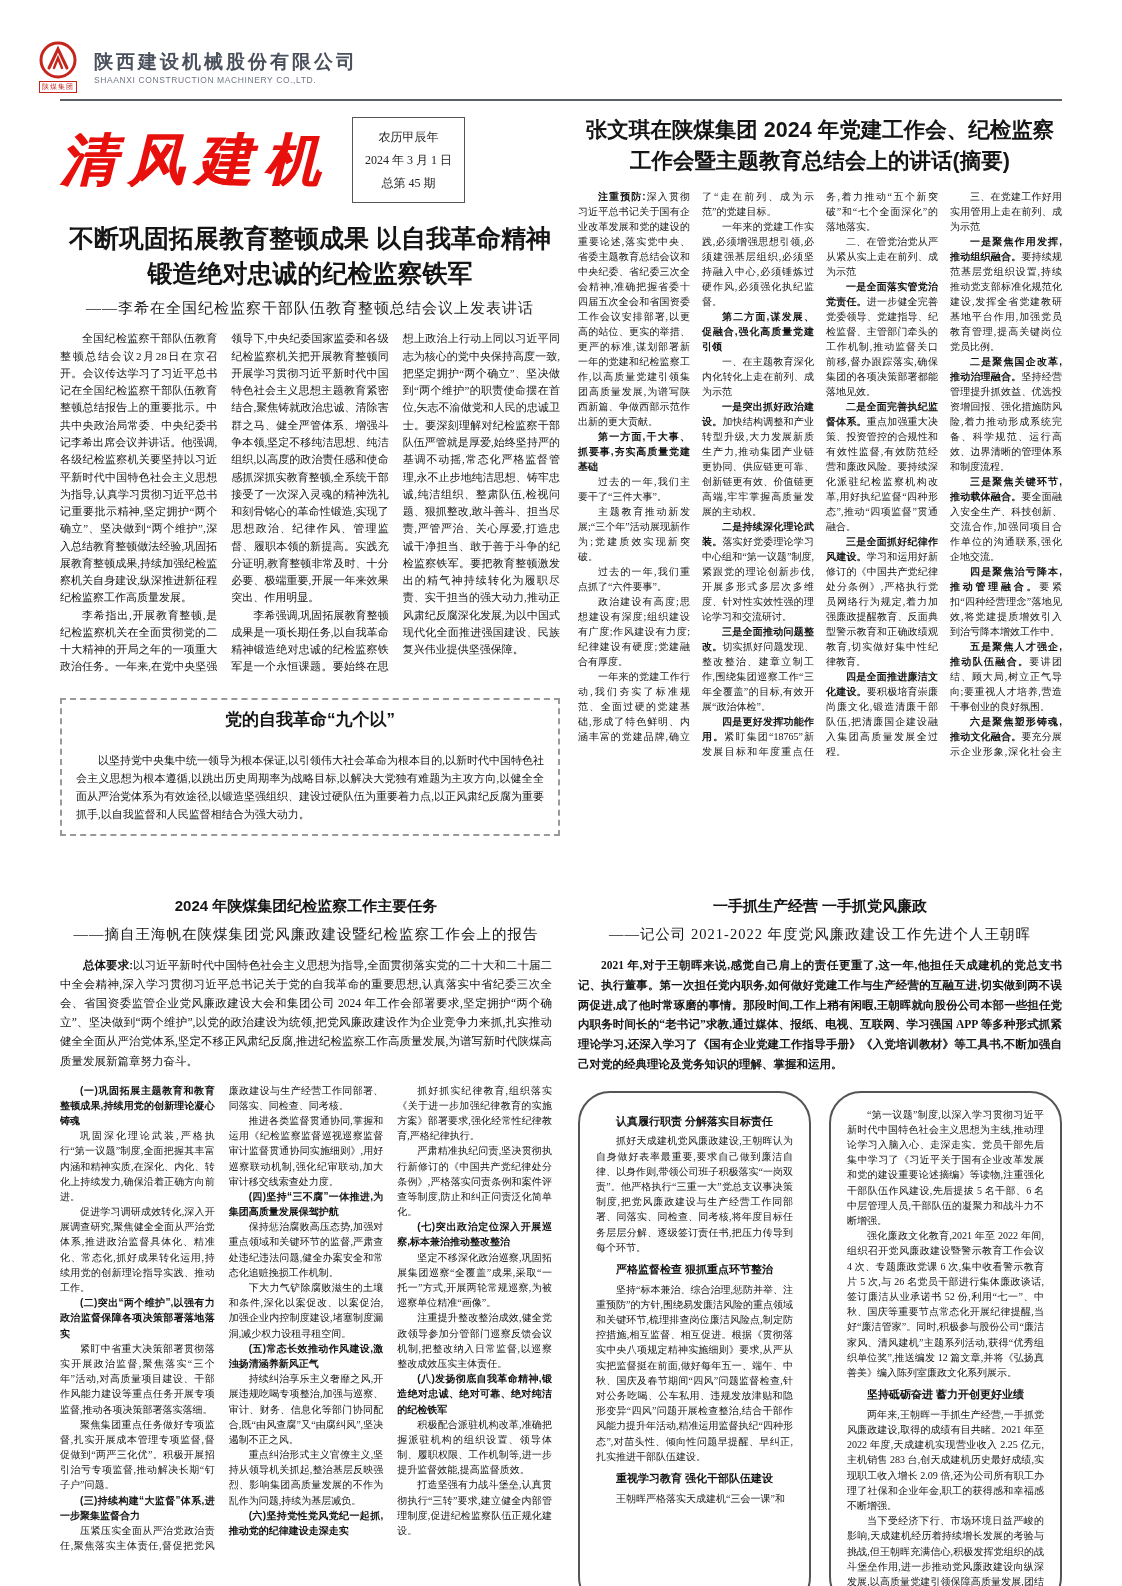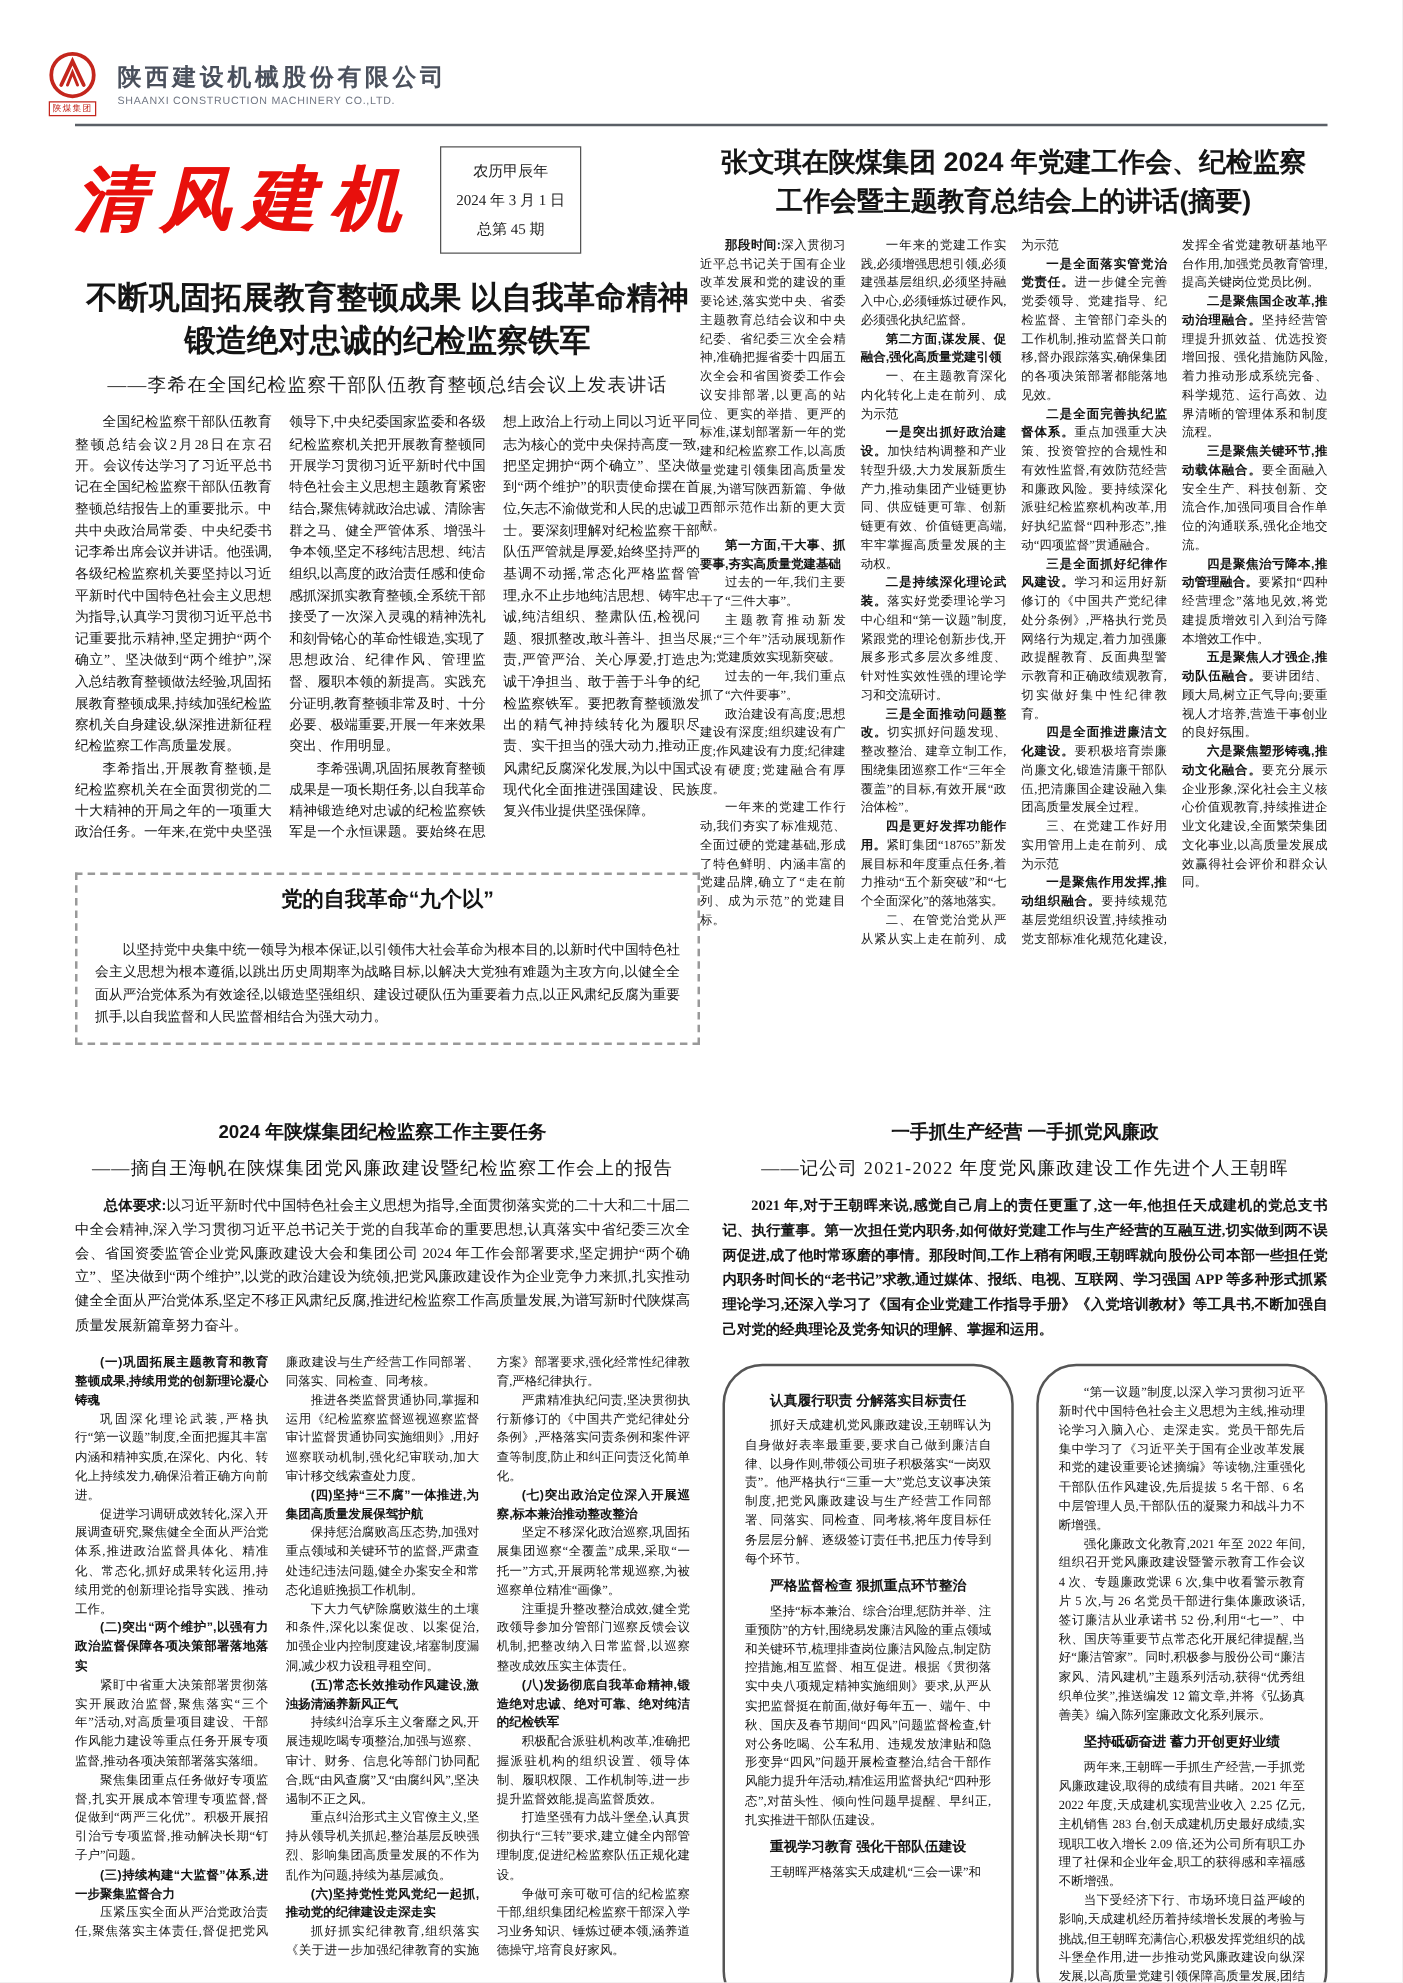--- a/index.html
+++ b/index.html
@@ -11,21 +11,21 @@
   }
   
   .hdr { display:flex; align-items:center; gap:10px; padding:40px 60px 6px 32px; }
   .logo-wrap { display:flex; flex-direction:column; align-items:center; width:52px; }
   .logo-caption { font-size:7px; color:#c4261d; border:1px solid #c4261d; padding:0 2px; margin-top:1px; letter-spacing:1px; font-family:"Liberation Sans",sans-serif; }
   .co-names { display:flex; flex-direction:column; }
   .co-cn { font-family:"Liberation Sans",sans-serif; font-weight:bold; font-size:19px; letter-spacing:3px; color:#4a505c; }
   .co-en { font-size:8.5px; color:#707683; letter-spacing:0.6px; font-family:"Liberation Sans",sans-serif; }
   .hdr-rule { margin:0 60px; border-top:2px solid #5a5f66; }
   
-  .top-grid { display:flex; padding:8px 60px 0 60px; }
+  .top-grid { display:flex; gap:18px; padding:8px 60px 0 60px; }
   .col-l { width:500px; flex:0 0 auto; }
   .col-r { flex:1; min-width:0; }
   .masthead-row { display:flex; align-items:center; gap:20px; margin:8px 0 18px 0; }
   .masthead { font-family:"DejaVu Serif",serif; font-weight:bold; font-style:italic;
     color:#e8100c; font-size:56px; letter-spacing:12px; line-height:1.1; white-space:nowrap;
     text-shadow:1px 0 0 #e8100c; }
   .date-box { border:1px solid #555; padding:8px 12px; text-align:center; font-size:12px;
     line-height:1.9; white-space:nowrap; color:#222; }
   .l-head { font-family:"Liberation Sans",sans-serif; font-weight:bold; font-size:25px;
     line-height:1.4; text-align:center; margin:4px 0 8px 0; }
@@ -109,21 +109,21 @@
         <p class="nine-box-text">以坚持党中央集中统一领导为根本保证,以引领伟大社会革命为根本目的,以新时代中国特色社会主义思想为根本遵循,以跳出历史周期率为战略目标,以解决大党独有难题为主攻方向,以健全全面从严治党体系为有效途径,以锻造坚强组织、建设过硬队伍为重要着力点,以正风肃纪反腐为重要抓手,以自我监督和人民监督相结合为强大动力。</p>
       </div>
     </div>
 
     <div class="col-r">
       <div class="r-head">
         <div>张文琪在陕煤集团 2024 年党建工作会、纪检监察</div>
         <div>工作会暨主题教育总结会上的讲话(摘要)</div>
       </div>
       <div class="r-body">
-          <p><b>那段时间:</b>深入贯彻习近平总书记关于国有企业改革发展和党的建设的重要论述,落实党中央、省委主题教育总结会议和中央纪委、省纪委三次全会精神,准确把握省委十四届五次全会和省国资委工作会议安排部署,以更高的站位、更实的举措、更严的标准,谋划部署新一年的党建和纪检监察工作,以高质量党建引领集团高质量发展,为谱写陕西新篇、争做西部示范作出新的更大贡献。</p>
+          <p><b>注重预防:</b>深入贯彻习近平总书记关于国有企业改革发展和党的建设的重要论述,落实党中央、省委主题教育总结会议和中央纪委、省纪委三次全会精神,准确把握省委十四届五次全会和省国资委工作会议安排部署,以更高的站位、更实的举措、更严的标准,谋划部署新一年的党建和纪检监察工作,以高质量党建引领集团高质量发展,为谱写陕西新篇、争做西部示范作出新的更大贡献。</p>
           <p><b>第一方面,干大事、抓要事,夯实高质量党建基础</b></p>
           <p>过去的一年,我们主要干了“三件大事”。</p>
           <p>主题教育推动新发展;“三个年”活动展现新作为;党建质效实现新突破。</p>
           <p>过去的一年,我们重点抓了“六件要事”。</p>
           <p>政治建设有高度;思想建设有深度;组织建设有广度;作风建设有力度;纪律建设有硬度;党建融合有厚度。</p>
           <p>一年来的党建工作行动,我们夯实了标准规范、全面过硬的党建基础,形成了特色鲜明、内涵丰富的党建品牌,确立了“走在前列、成为示范”的党建目标。</p>
           <p>一年来的党建工作实践,必须增强思想引领,必须建强基层组织,必须坚持融入中心,必须锤炼过硬作风,必须强化执纪监督。</p>
           <p><b>第二方面,谋发展、促融合,强化高质量党建引领</b></p>
           <p>一、在主题教育深化内化转化上走在前列、成为示范</p>
           <p><b>一是突出抓好政治建设。</b>加快结构调整和产业转型升级,大力发展新质生产力,推动集团产业链更协同、供应链更可靠、创新链更有效、价值链更高端,牢牢掌握高质量发展的主动权。</p>
@@ -170,21 +170,20 @@
           <p>重点纠治形式主义官僚主义,坚持从领导机关抓起,整治基层反映强烈、影响集团高质量发展的不作为乱作为问题,持续为基层减负。</p>
           <p><b>(六)坚持党性党风党纪一起抓,推动党的纪律建设走深走实</b></p>
           <p>抓好抓实纪律教育,组织落实《关于进一步加强纪律教育的实施方案》部署要求,强化经常性纪律教育,严格纪律执行。</p>
           <p>严肃精准执纪问责,坚决贯彻执行新修订的《中国共产党纪律处分条例》,严格落实问责条例和案件评查等制度,防止和纠正问责泛化简单化。</p>
           <p><b>(七)突出政治定位深入开展巡察,标本兼治推动整改整治</b></p>
           <p>坚定不移深化政治巡察,巩固拓展集团巡察“全覆盖”成果,采取“一托一”方式,开展两轮常规巡察,为被巡察单位精准“画像”。</p>
           <p>注重提升整改整治成效,健全党政领导参加分管部门巡察反馈会议机制,把整改纳入日常监督,以巡察整改成效压实主体责任。</p>
           <p><b>(八)发扬彻底自我革命精神,锻造绝对忠诚、绝对可靠、绝对纯洁的纪检铁军</b></p>
           <p>积极配合派驻机构改革,准确把握派驻机构的组织设置、领导体制、履职权限、工作机制等,进一步提升监督效能,提高监督质效。</p>
           <p>打造坚强有力战斗堡垒,认真贯彻执行“三转”要求,建立健全内部管理制度,促进纪检监察队伍正规化建设。</p>
-          <p>争做可亲可敬可信的纪检监察干部,组织集团纪检监察干部深入学习业务知识、锤炼过硬本领,涵养道德操守,培育良好家风。</p>
         </div>
     </section>
 
     <section class="b-right">
       <h2 class="b-head">一手抓生产经营    一手抓党风廉政</h2>
       <div class="b-byline">——记公司 2021-2022 年度党风廉政建设工作先进个人王朝晖</div>
       <p class="br-intro">2021 年,对于王朝晖来说,感觉自己肩上的责任更重了,这一年,他担任天成建机的党总支书记、执行董事。第一次担任党内职务,如何做好党建工作与生产经营的互融互进,切实做到两不误两促进,成了他时常琢磨的事情。那段时间,工作上稍有闲暇,王朝晖就向股份公司本部一些担任党内职务时间长的“老书记”求教,通过媒体、报纸、电视、互联网、学习强国 APP 等多种形式抓紧理论学习,还深入学习了《国有企业党建工作指导手册》《入党培训教材》等工具书,不断加强自己对党的经典理论及党务知识的理解、掌握和运用。</p>
       <div class="br-boxes">
         <div class="br-box">
             <p class="center-head"><b>认真履行职责  分解落实目标责任</b></p>

